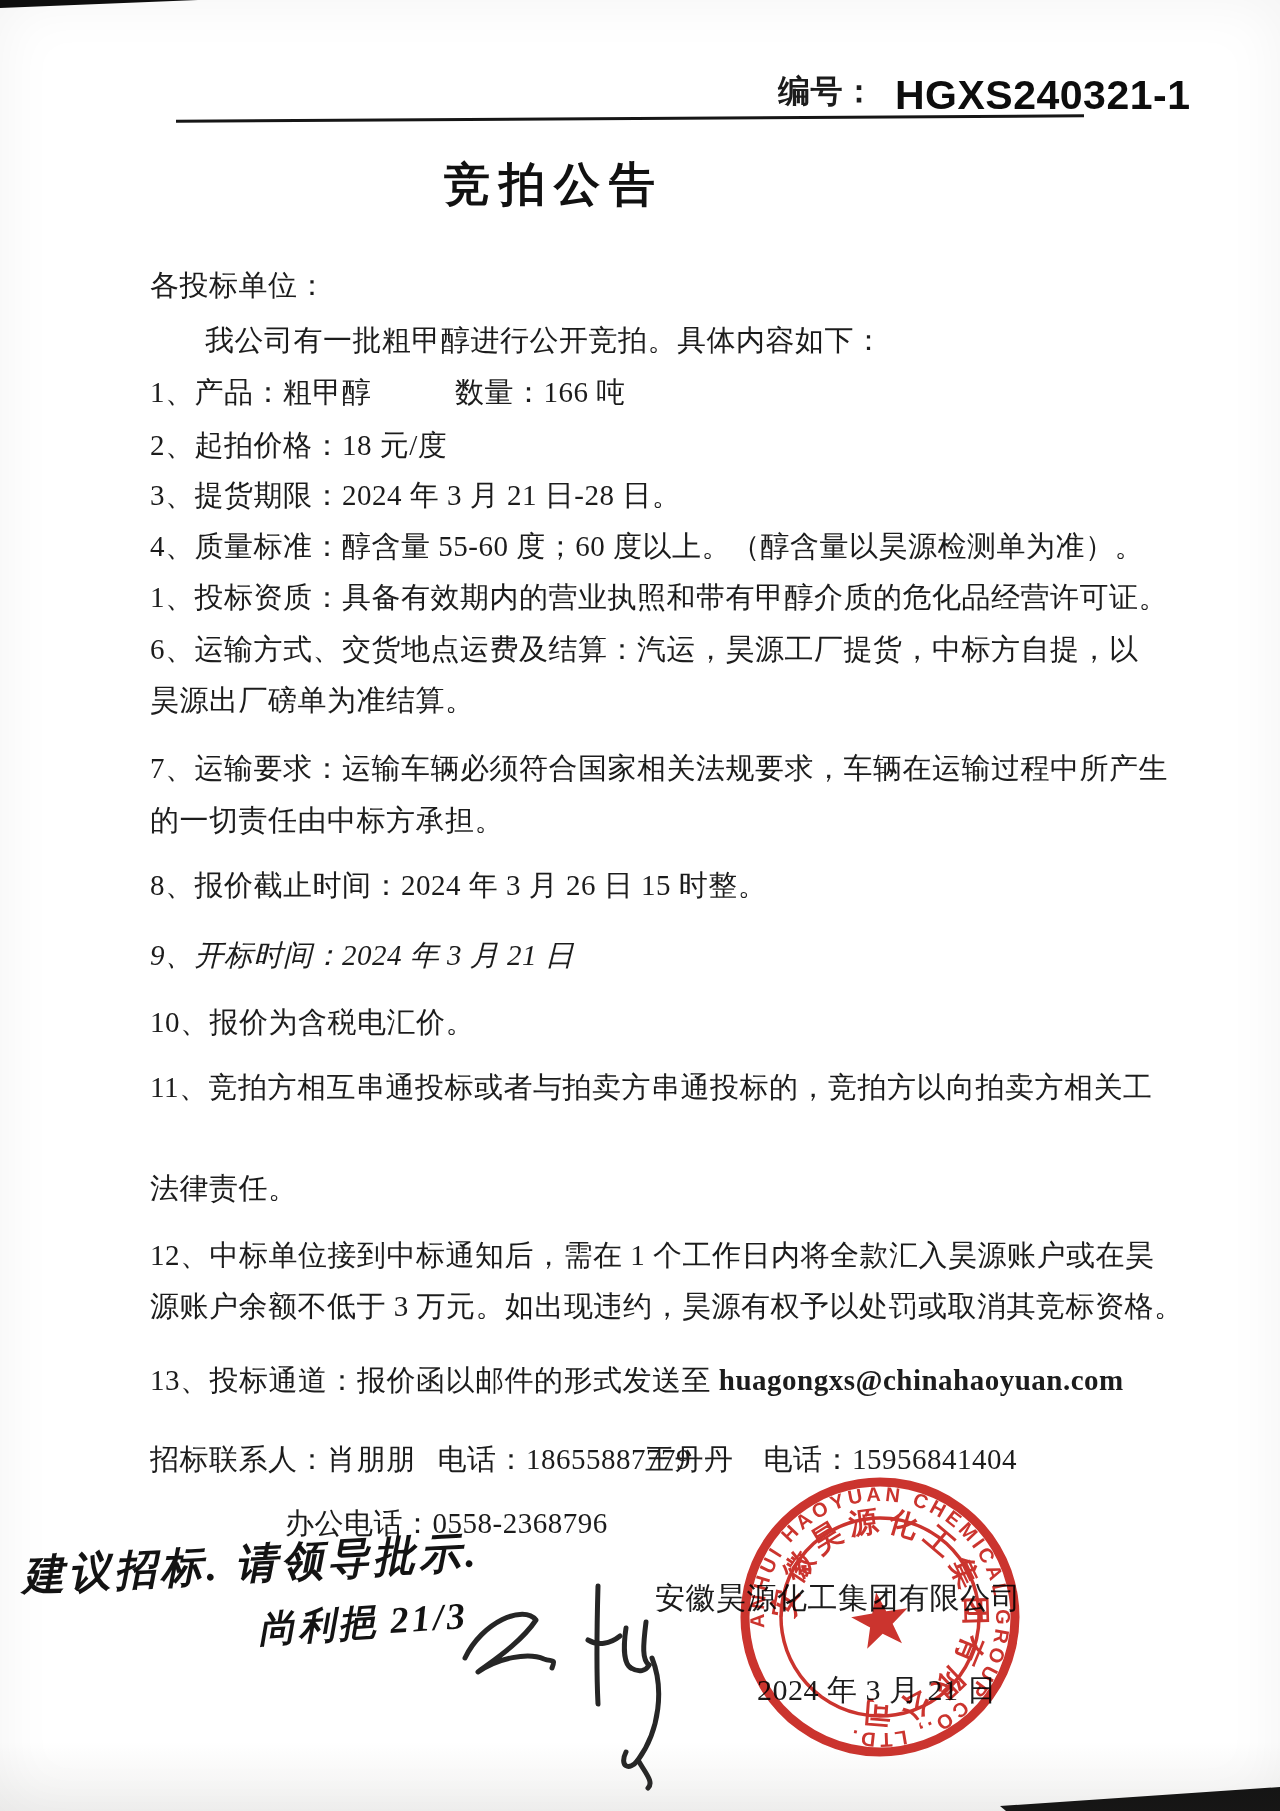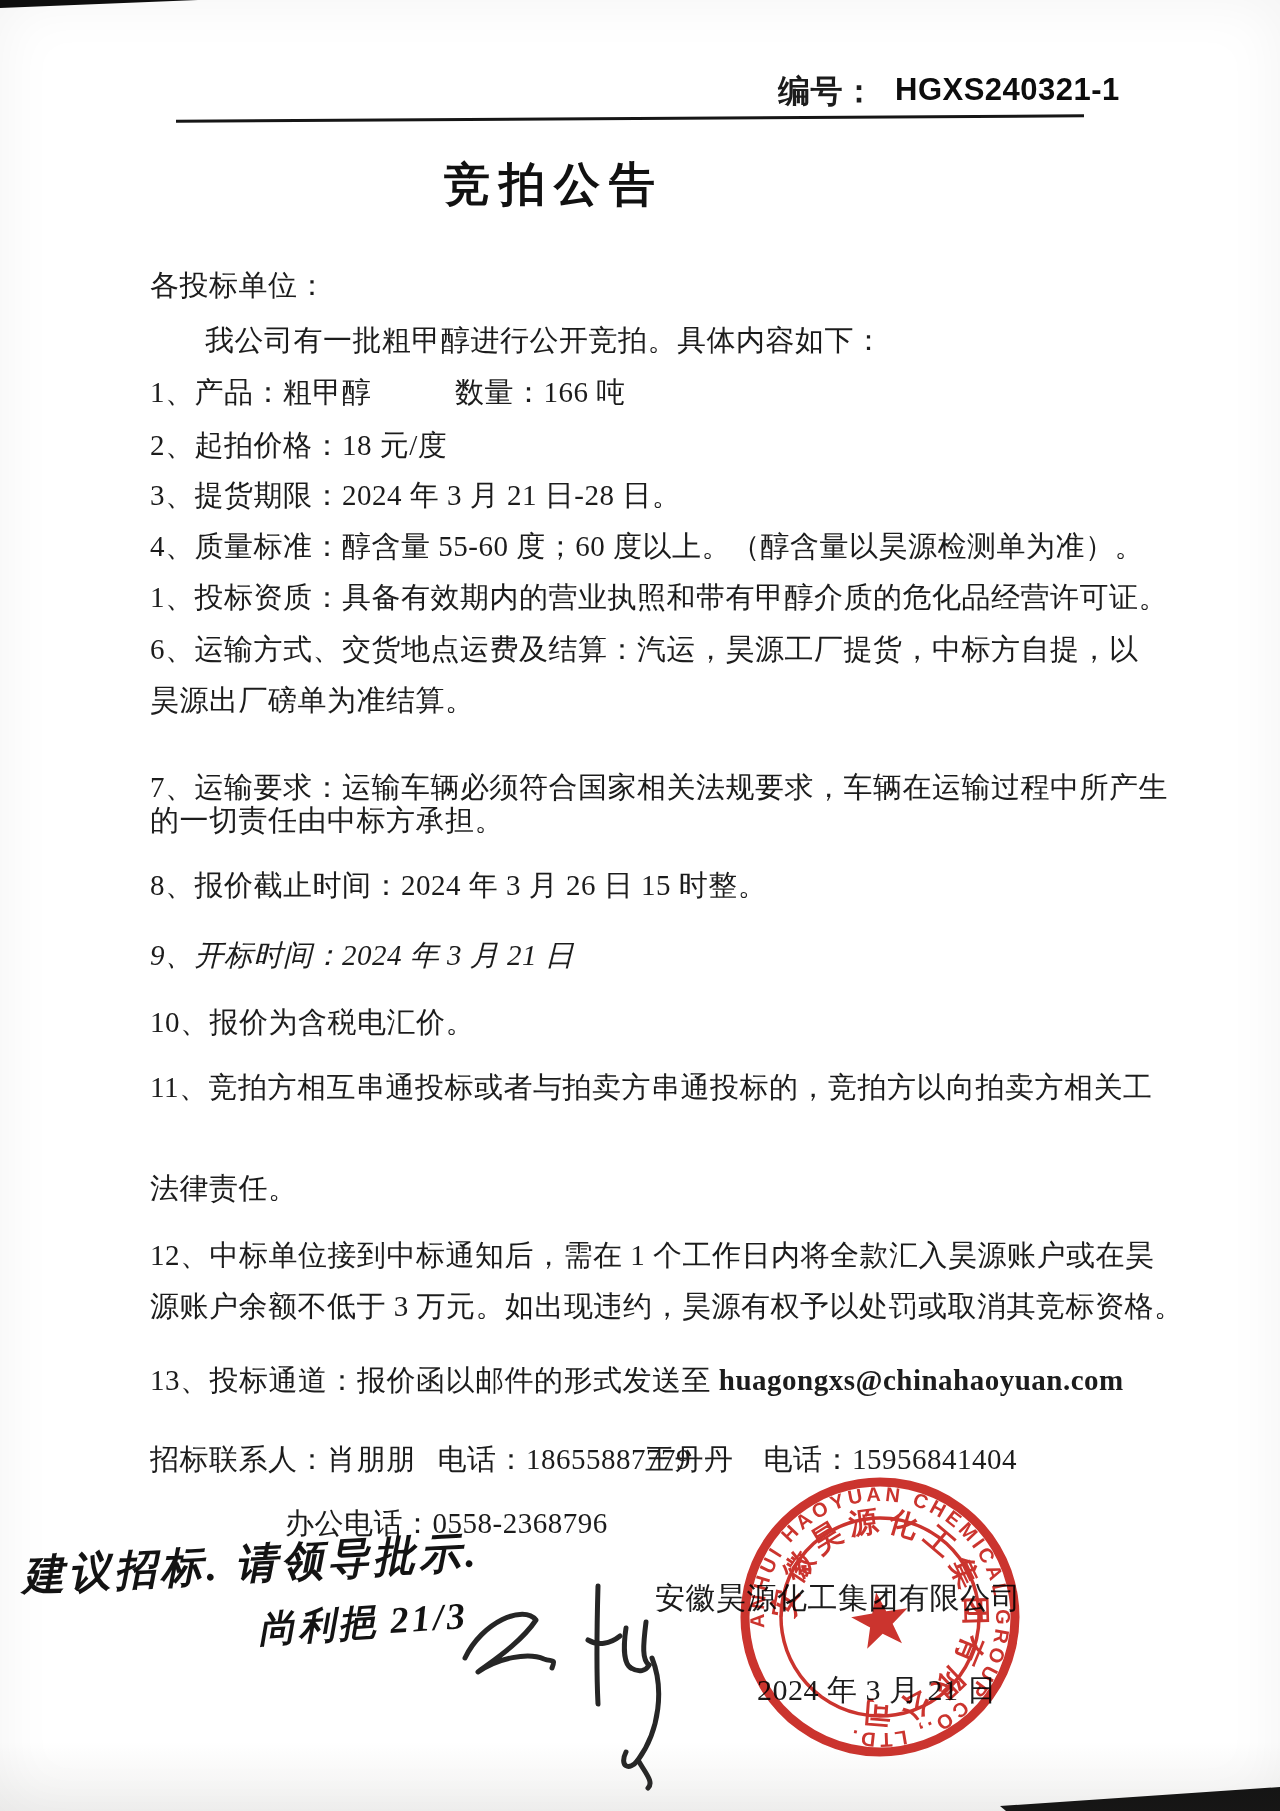--- a/index.html
+++ b/index.html
@@ -18,21 +18,21 @@
     font-size:29px;
     color:#1c1c1c;
     letter-spacing:0.5px;
   }
   .hei{font-family:"Liberation Sans", sans-serif; font-weight:bold;}
   .title{
     font-size:46px;
     letter-spacing:9px;
     color:#111;
   }
-  .docnum{font-size:31px; letter-spacing:0.5px; color:#0d0d0d;}
+  .docnum{font-size:41px; letter-spacing:0.5px; color:#0d0d0d;}
   .underline-rule{
     position:absolute;
     left:176px; top:117px;
     width:908px; height:3px;
     background:#161616;
     transform:rotate(-0.35deg);
   }
   .hand{
     font-family:"Liberation Serif", serif;
     font-style:italic;
@@ -75,21 +75,21 @@
   <div class="line" style="left:455px; top:373px;">数量：166 吨</div>
 
   <div class="line" style="left:150px; top:426px;">2、起拍价格：18 元/度</div>
   <div class="line" style="left:150px; top:476px;">3、提货期限：2024 年 3 月 21 日-28 日。</div>
   <div class="line" style="left:150px; top:527px;">4、质量标准：醇含量 55-60 度；60 度以上。（醇含量以昊源检测单为准）。</div>
   <div class="line" style="left:150px; top:578px;">1、投标资质：具备有效期内的营业执照和带有甲醇介质的危化品经营许可证。</div>
 
   <div class="line" style="left:150px; top:630px;">6、运输方式、交货地点运费及结算：汽运，昊源工厂提货，中标方自提，以</div>
   <div class="line" style="left:150px; top:681px;">昊源出厂磅单为准结算。</div>
 
-  <div class="line" style="left:150px; top:749px;margin-top:19px;">7、运输要求：运输车辆必须符合国家相关法规要求，车辆在运输过程中所产生</div>
+  <div class="line" style="left:150px; top:749px;">7、运输要求：运输车辆必须符合国家相关法规要求，车辆在运输过程中所产生</div>
   <div class="line" style="left:150px; top:801px;">的一切责任由中标方承担。</div>
 
   <div class="line" style="left:150px; top:866px;">8、报价截止时间：2024 年 3 月 26 日 15 时整。</div>
   <div class="line" style="left:150px; top:936px;font-style:italic;">9、开标时间：2024 年 3 月 21 日</div>
   <div class="line" style="left:150px; top:1003px;">10、报价为含税电汇价。</div>
 
   <div class="line" style="left:150px; top:1068px;">11、竞拍方相互串通投标或者与拍卖方串通投标的，竞拍方以向拍卖方相关工</div>
   <div class="line" style="left:150px; top:1169px;">法律责任。</div>
 
   <div class="line" style="left:150px; top:1236px;">12、中标单位接到中标通知后，需在 1 个工作日内将全款汇入昊源账户或在昊</div>

